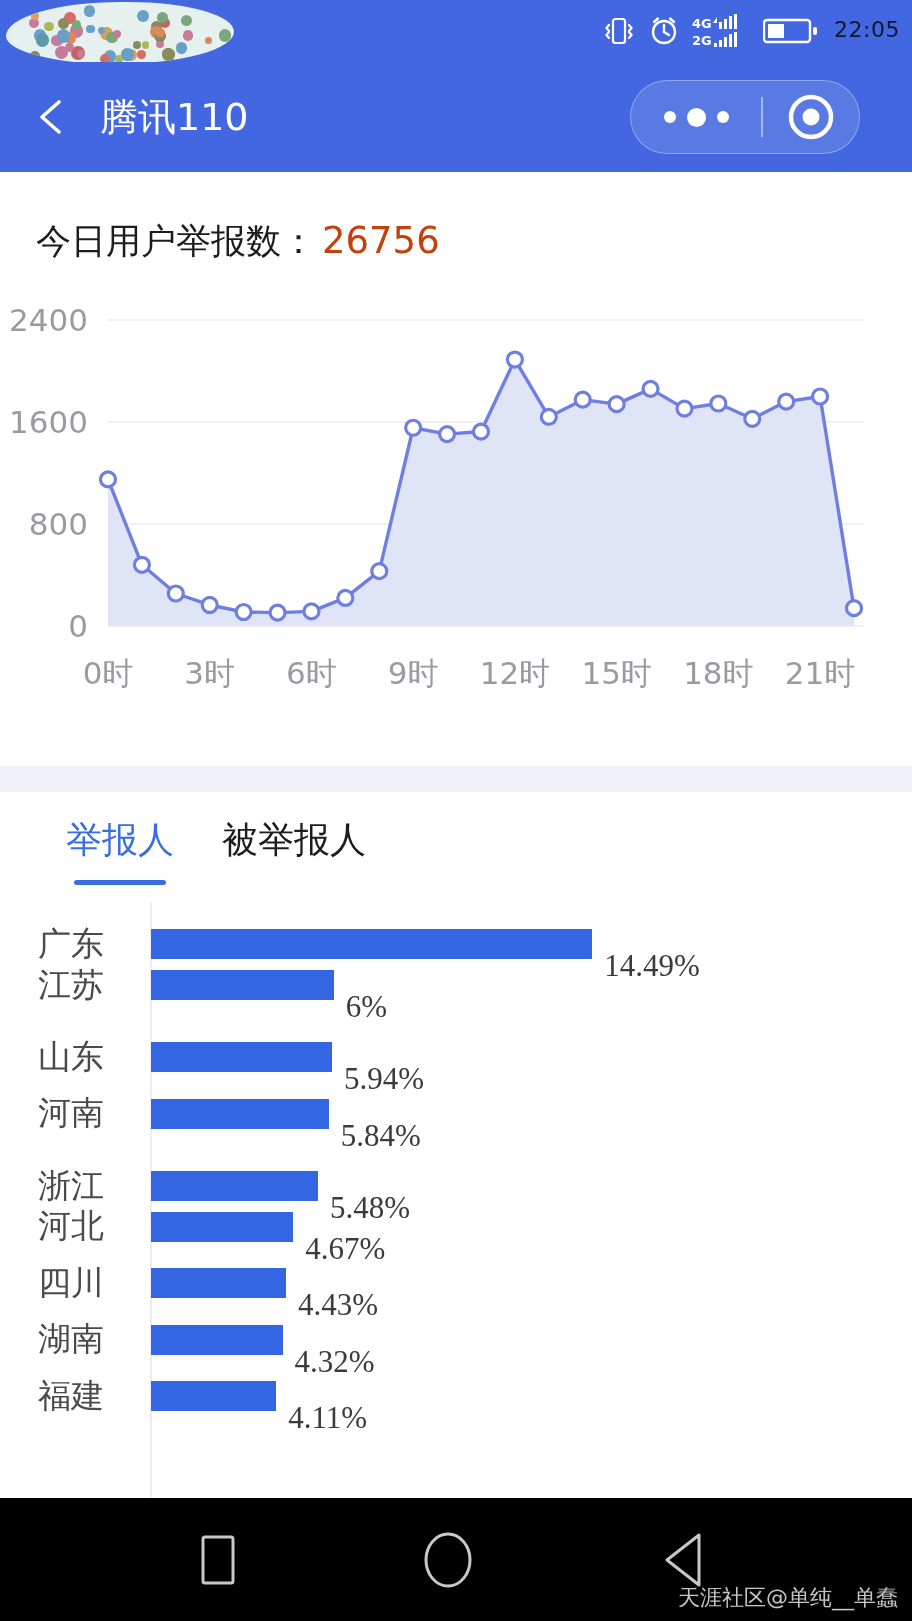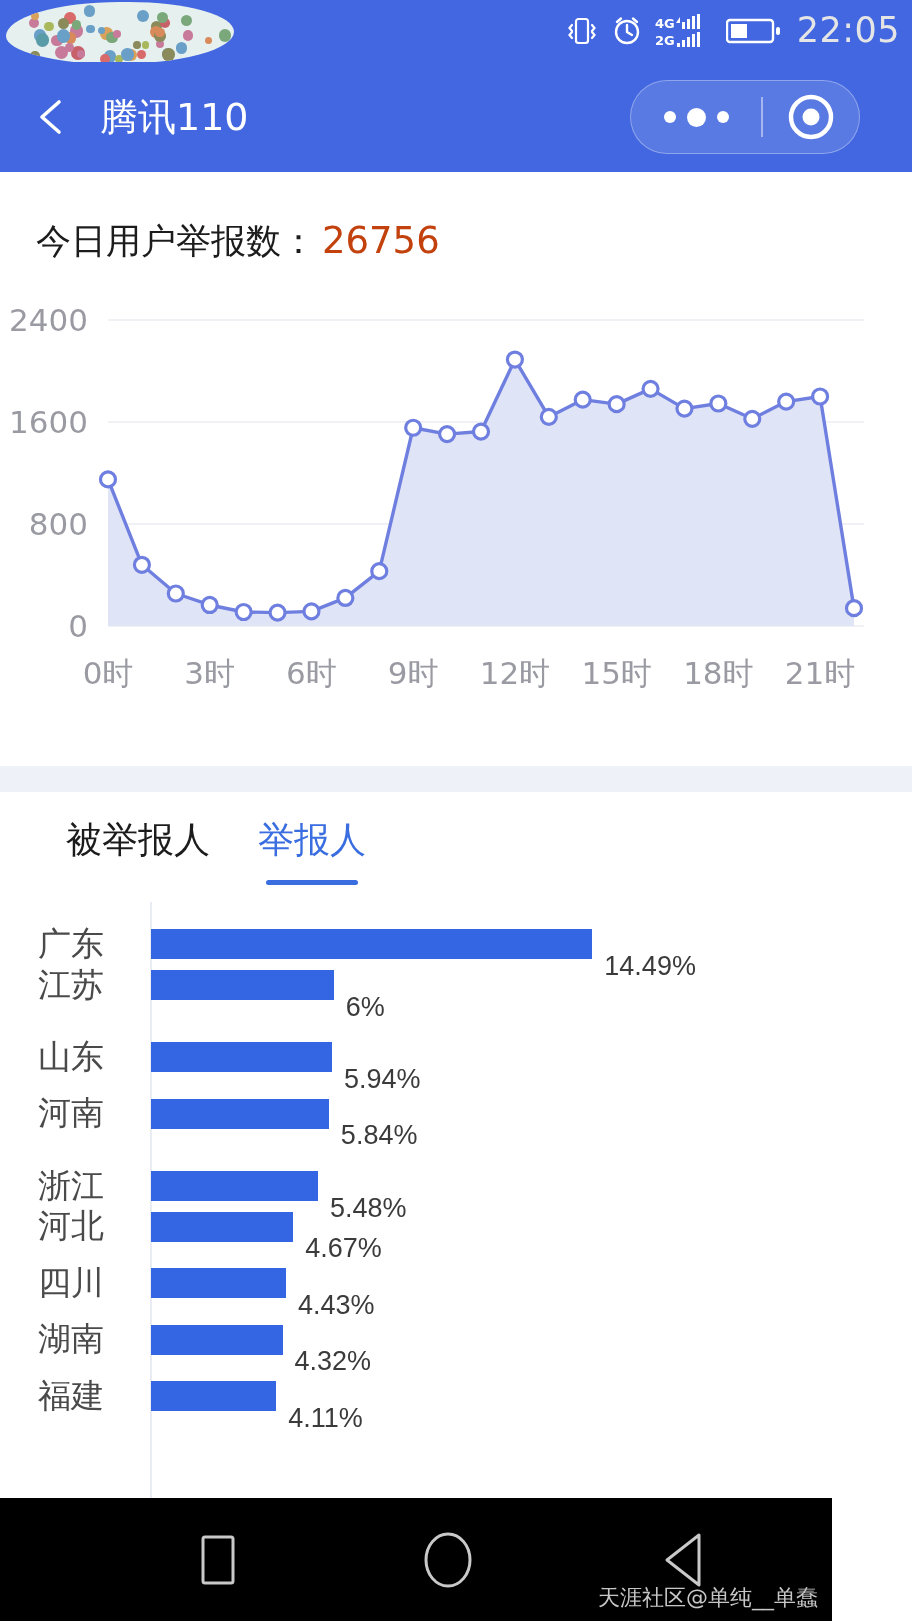--- a/index.html
+++ b/index.html
@@ -24,21 +24,21 @@
   .sb-blob i {
     position:absolute; width:11px; height:11px; border-radius:50%;
     display:block;
   }
   .sb-right {
     position:absolute; right:12px; top:0; height:62px;
     display:flex; align-items:center; gap:11px;
   }
   .sb-icon { display:block; }
   .sb-time {
-    color:#e5e5e5; font-size:35px; letter-spacing:0.5px;
+    color:#0f172a; font-size:22px; letter-spacing:0.5px;
     font-family:"DejaVu Sans",sans-serif; line-height:1;
     margin-left:4px; margin-top:-2px;
   }
 
   
   .navbar {
     position:absolute; left:0; top:62px; width:912px; height:110px;
     background:#4267e0;
   }
   .nav-back {
@@ -127,27 +127,27 @@
   }
   .bar-name {
     position:absolute; left:38px; width:104px; text-align:left;
     font-size:33px; color:#4a4a4a; font-family:"DejaVu Sans",sans-serif;
     white-space:nowrap;
   }
   .bar-fill {
     position:absolute; left:151px; height:30px; background:#3466e3;
   }
   .bar-val {
-    position:absolute; font-size:27px; color:#3b3b3b;
-    font-family:Liberation Sans, sans-serif; white-space:nowrap;margin-top:44px;
+    position:absolute; font-size:31px; color:#3b3b3b;
+    font-family:Liberation Serif, serif; white-space:nowrap;margin-top:44px;
   }
 
   
   .androidnav {
-    position:absolute; left:0; bottom:0; width:832px; height:123px;
+    position:absolute; left:0; bottom:0; width:912px; height:123px;
     background:#000000;
   }
   .an-btns {
     position:absolute; left:0; top:0; width:912px; height:123px;
     display:flex; align-items:center; justify-content:center; gap:176px;
   }
   .an-btn { cursor:pointer; display:block; }
   .watermark {
     position:absolute; right:14px; bottom:8px;
     color:#d8d8d8; font-size:22px; font-family:"DejaVu Sans",sans-serif;
@@ -310,22 +310,22 @@
         <text x="616.6363636363636" y="394" text-anchor="middle" fill="#9a9aa2" font-size="31" font-family="DejaVu Sans, sans-serif">15时</text>
         <text x="718.3636363636364" y="394" text-anchor="middle" fill="#9a9aa2" font-size="31" font-family="DejaVu Sans, sans-serif">18时</text>
         <text x="820.0909090909091" y="394" text-anchor="middle" fill="#9a9aa2" font-size="31" font-family="DejaVu Sans, sans-serif">21时</text>
       </svg>
   </div>
 
   <div class="gap"></div>
 
   <div class="card-bars">
     <div class="tabs">
+      <div class="tab active">举报人</div>
       <div class="tab">被举报人</div>
-      <div class="tab active">举报人</div>
     </div>
     <div class="barchart" id="barWrap">
       <div class="bar-axis"></div>
     <div class="bar-row" style="top: 14px;">
           <div class="bar-name">广东</div>
           <div class="bar-fill" style="width: 441.329px; background: rgb(52, 102, 227);"></div>
           <div class="bar-val" style="left: 604.329px;">14.49%</div>
         </div>
         <div class="bar-row" style="top: 55px;">
           <div class="bar-name">江苏</div>

